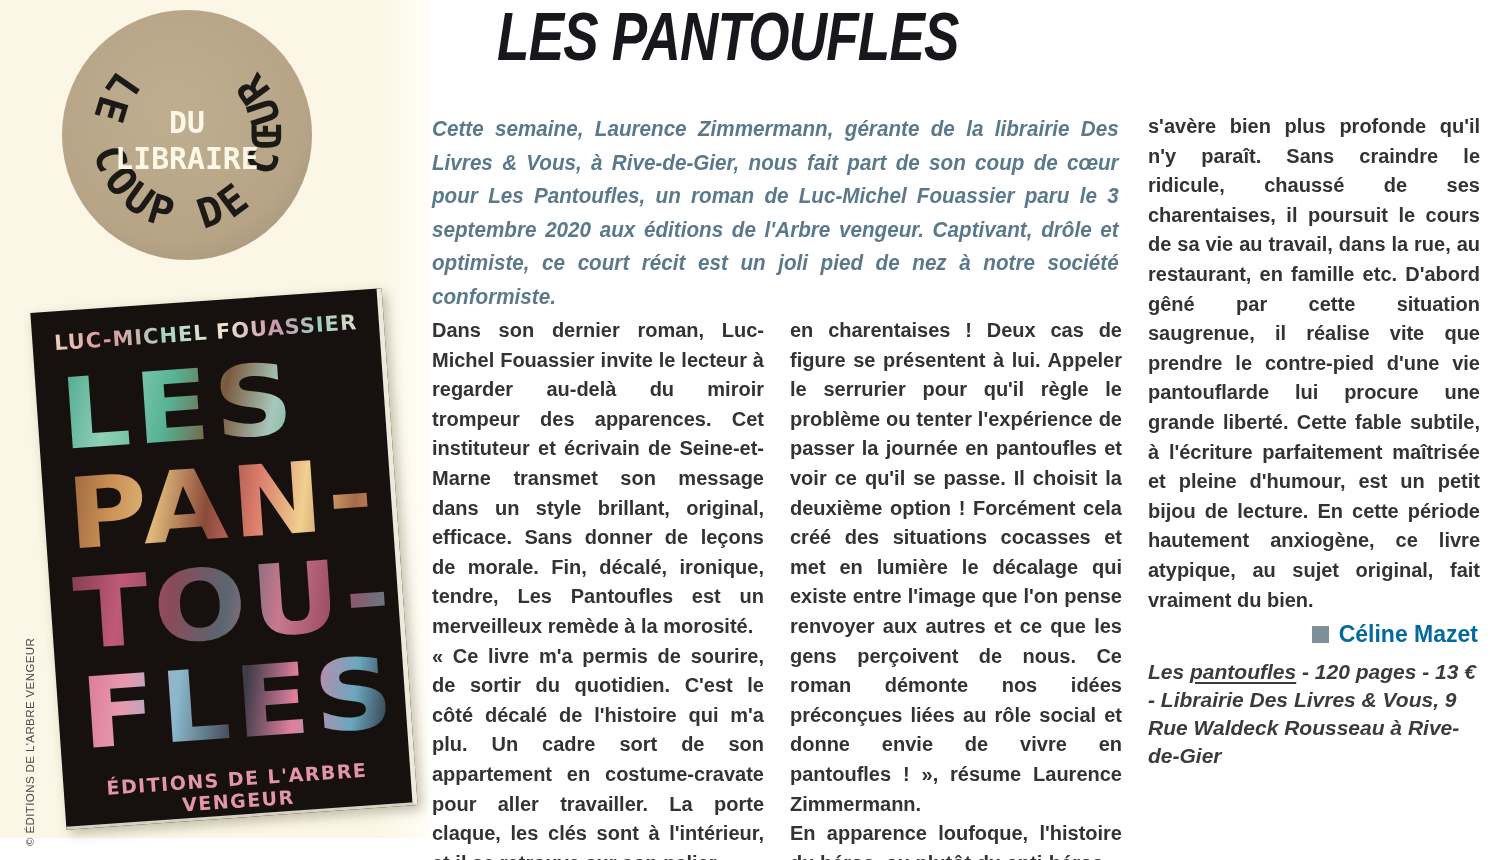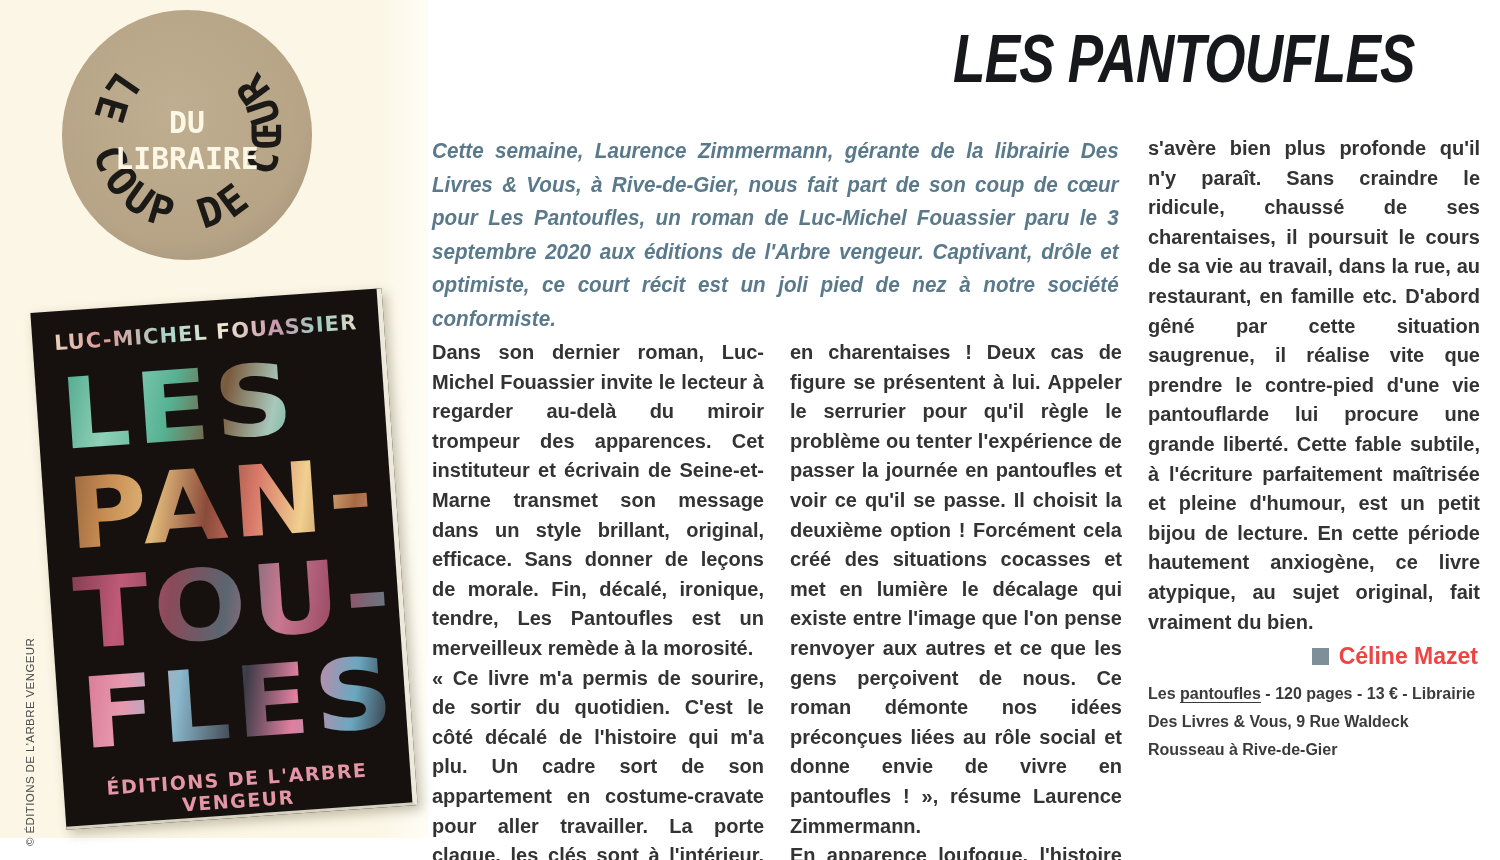--- a/index.html
+++ b/index.html
@@ -52,21 +52,21 @@
     font-size:19px; letter-spacing:1.5px; font-family:"DejaVu Sans", sans-serif;
   }
   
   .photo-credit {
     position:absolute; left:36px; bottom:14px; white-space:nowrap;
     transform:rotate(-90deg); transform-origin:left bottom;
     font-size:11.5px; letter-spacing:0.4px; color:#4a4a4a;
   }
   
   .content { position:absolute; left:432px; top:0; width:1048px; }
-  .title-wrap { margin-top:22px; height:72px; display:flex; justify-content:flex-end; align-items:center; }
+  .title-wrap { height:72px; display:flex; justify-content:flex-start; align-items:center; }
   .article-title {
     font-style:italic; font-weight:700; font-size:68px; line-height:1;
     color:#17181c; letter-spacing:-1px; transform:scaleX(0.78); white-space:nowrap;
   }
   .content-grid {
     display:grid; grid-template-columns:332px 332px 332px; column-gap:26px;
     margin-top:40px;
   }
   .intro-cell { grid-column:1 / 3; grid-row:1; height:204px; }
   .intro {
@@ -78,23 +78,23 @@
   .col2-cell { grid-column:2; grid-row:2; }
   .col3-cell { grid-column:3; grid-row:1 / 3; }
   .body-par {
     font-size:20px; line-height:29.6px; color:#333333; text-align:justify;font-weight:bold;
   }
   .byline {
     display:flex; justify-content:flex-end; align-items:center; gap:10px;
     margin:6px 2px 10px 0;
   }
   .byline-square { width:17px; height:17px; background:#7e8f9a; }
-  .byline-name { font-weight:700; font-size:23px; color:#ef4444; }
+  .byline-name { font-weight:700; font-size:23px; color:#0369a1; }
   .book-info {
-    font-weight:700; font-size:16px; line-height:28px;
+    font-style:italic; font-weight:700; font-size:21px; line-height:28px;
     color:#3b3b3b;
   }
   .book-info .u { text-decoration:underline; text-underline-offset:3px; }
 </style>
 </head>
 <body>
 
 <div class="page">
 
   <div class="left-panel"></div>

